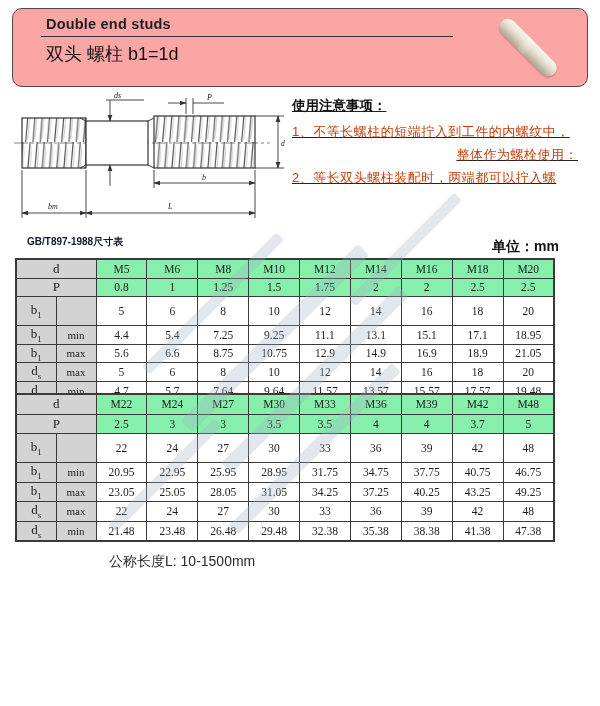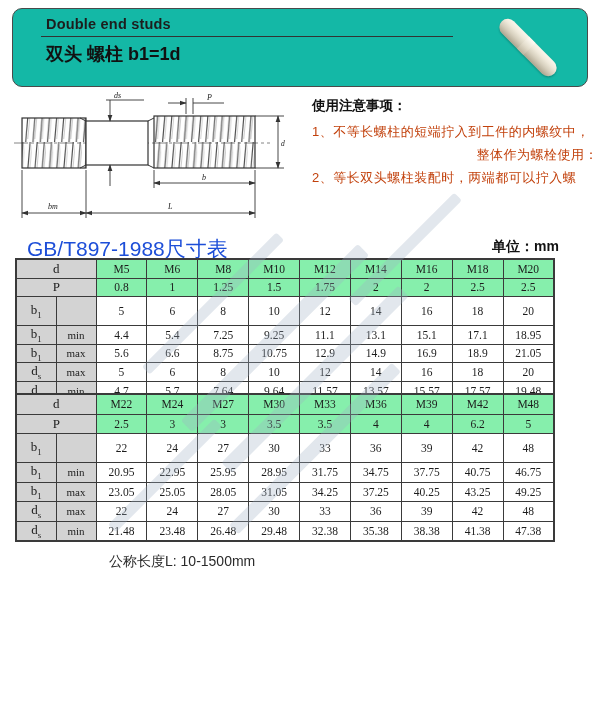--- a/index.html
+++ b/index.html
@@ -4,53 +4,53 @@
 <style>
   html,body{margin:0;padding:0;}
   body{
     width:600px;height:706px;position:relative;overflow:hidden;
     background:#ffffff;color:#222;
     font-family:"Liberation Sans",sans-serif;
   }
   
   .hdr-card{
     position:absolute;left:12px;top:8px;width:574px;height:77px;
-    border:1.6px solid #4a4a4a;border-radius:10px;background:#14b8a6;
+    border:1.6px solid #4a4a4a;border-radius:10px;background:#fca5a5;
   }
   .hdr-en{
     position:absolute;left:33px;top:7px;font-size:14.5px;font-weight:bold;
     letter-spacing:.2px;color:#1d1d1d;
   }
   .hdr-rule{
     position:absolute;left:28px;top:27px;width:412px;height:0;
     border-top:1.6px solid #333;
   }
   .hdr-cn{
-    position:absolute;left:33px;top:33px;font-size:18px;font-weight:bold;color:#111;
+    position:absolute;left:33px;top:33px;font-size:18px;font-weight:normal;color:#111;
   }
   .stud-photo{
     position:absolute;right:22px;top:30px;width:74px;height:17px;
     transform:rotate(45deg);transform-origin:center;
     border-radius:9px;
     background:linear-gradient(180deg,#f7f3e8 8%,#efe9da 30%,#d6cfbd 62%,#b3aa95 95%);
     box-shadow:1px 1px 2px rgba(0,0,0,.25);
   }
   .stud-photo .band{
     position:absolute;left:30px;top:0;width:9px;height:100%;
     background:linear-gradient(180deg,#fbf8ef 10%,#e3dccb 55%,#c1b8a3 95%);
   }
   
   .drawing{position:absolute;left:10px;top:90px;width:296px;height:140px;}
   
-  .notes{position:absolute;left:312px;top:97px;width:286px;}
+  .notes{position:absolute;left:292px;top:97px;width:286px;text-decoration:underline;}
   .notes-title{font-size:13.5px;font-weight:bold;color:#111;margin-bottom:5px;}
   .note-line{font-size:13px;line-height:23px;color:#c2410c;letter-spacing:.5px;}
   .note-line.cont{padding-left:26px;text-align:right;}
   
-  .tbl-title{position:absolute;left:27px;top:235px;font-size:21px;font-weight:normal;color:#1d4ed8;}
+  .tbl-title{position:absolute;left:27px;top:235px;font-size:10px;font-weight:bold;color:#0f172a;}
   .unit-label{position:absolute;left:492px;top:238px;font-size:14px;font-weight:bold;color:#111;}
   .spec-table{
     position:absolute;left:15px;width:540px;
     border-collapse:collapse;table-layout:fixed;
     border:2px solid #3a3a3a;
     font-family:"Liberation Serif",serif;
   }
   .spec-table.t1{top:258px;}
   .spec-table.t2{top:393px;}
   .spec-table td{
@@ -293,21 +293,21 @@
       </tr>
       <tr>
         <td colspan="2" class="lbl">P</td>
         <td class="val shade">2.5</td>
         <td class="val shade">3</td>
         <td class="val shade">3</td>
         <td class="val shade">3.5</td>
         <td class="val shade">3.5</td>
         <td class="val shade">4</td>
         <td class="val shade">4</td>
-        <td class="val shade">6.2</td>
+        <td class="val shade">3.7</td>
         <td class="val shade">5</td>
       </tr>
       <tr>
         <td class="lbl">b<sub>1</sub></td>
         <td class="lbl sub2 cjk">公称</td>
         <td class="val">22</td>
         <td class="val">24</td>
         <td class="val">27</td>
         <td class="val">30</td>
         <td class="val">33</td>

